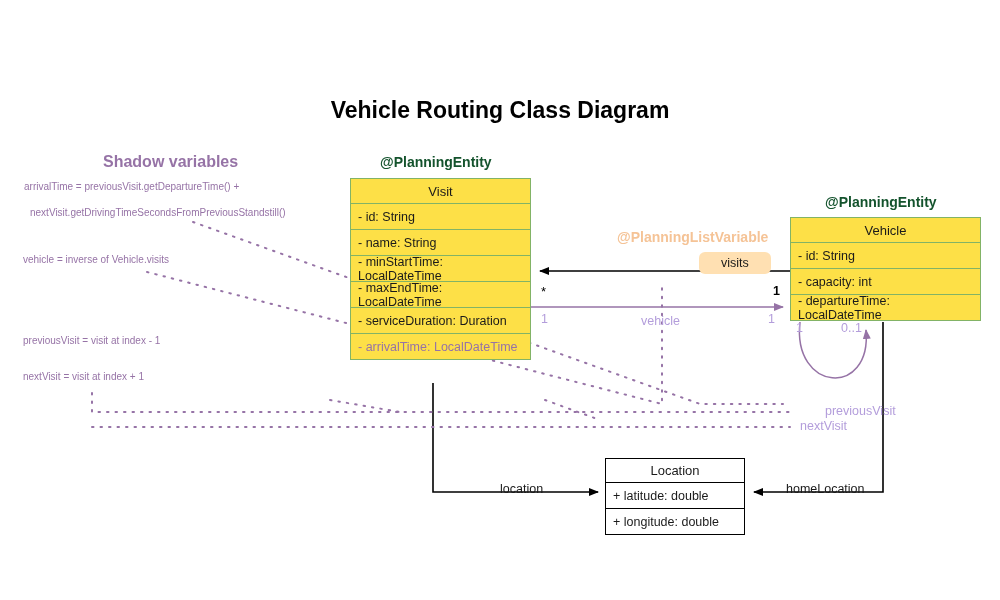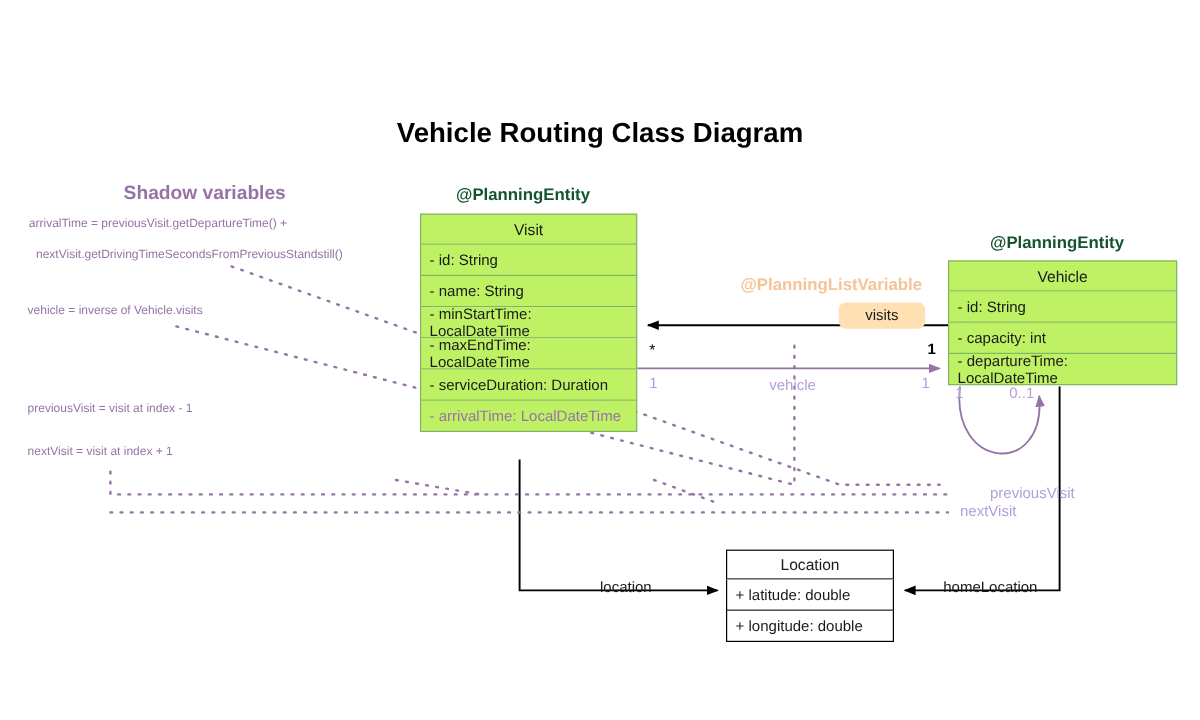--- a/index.html
+++ b/index.html
@@ -34,21 +34,21 @@
 
   
   .uml-class {
     position: absolute;
     box-sizing: border-box;
   }
   .uml-class .row {
     box-sizing: border-box;
     border: 1px solid #82b366;
     border-top: none;
-    background: #bef264;
+    background: #fde047;
     font-size: 12.5px;
     color: #1a1a1a;
     padding: 0 7px;
     display: flex;
     align-items: center;
   }
   .uml-class .row.title {
     border-top: 1px solid #82b366;
     justify-content: center;
     font-size: 13px;

